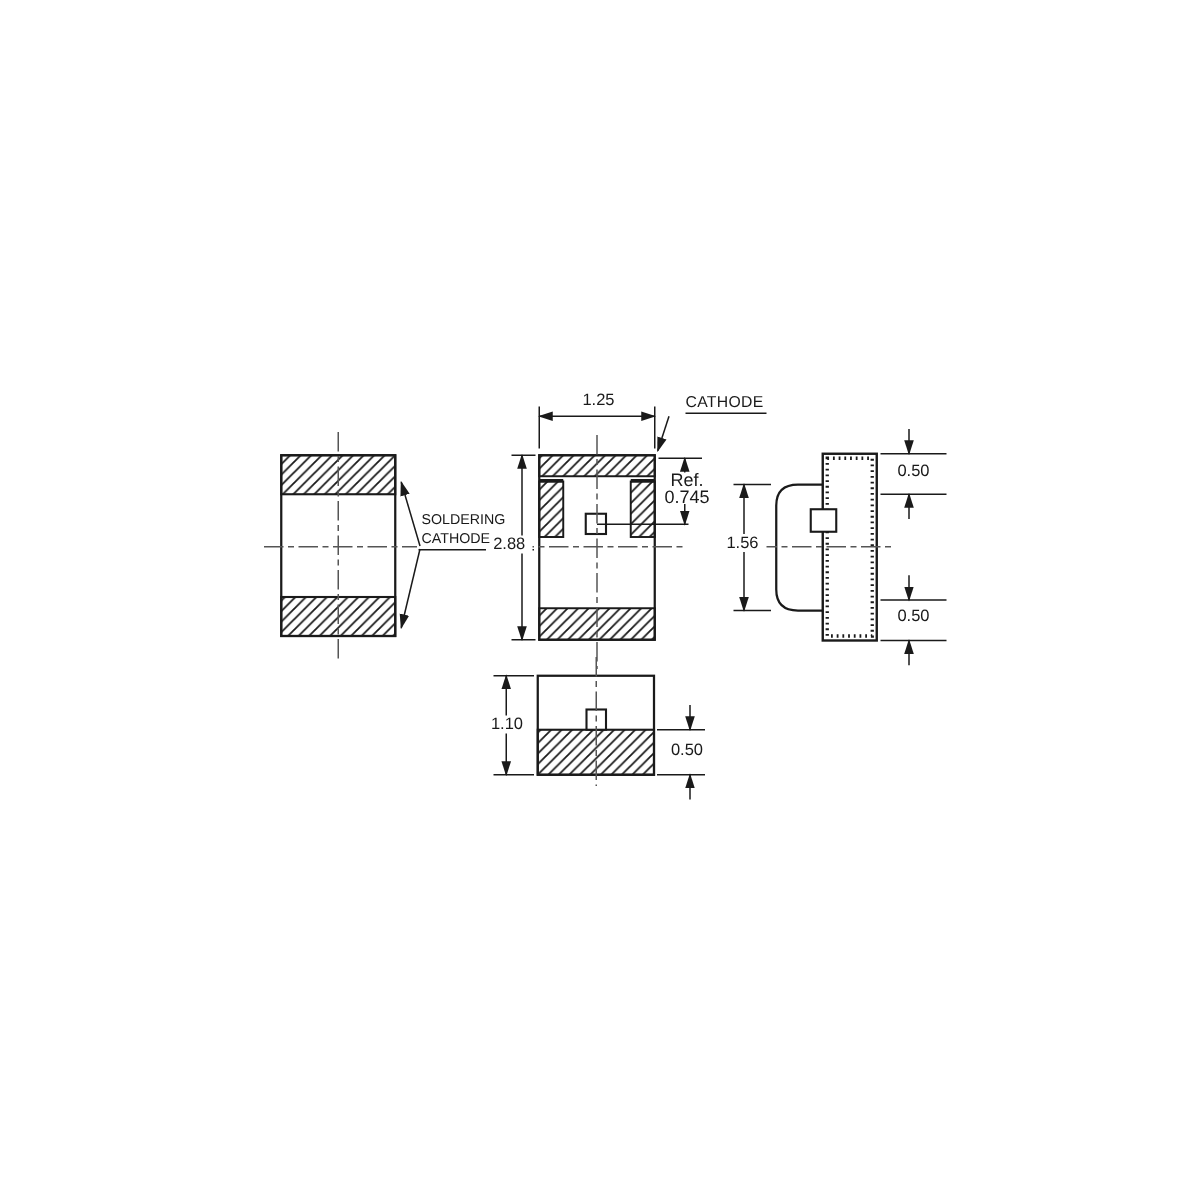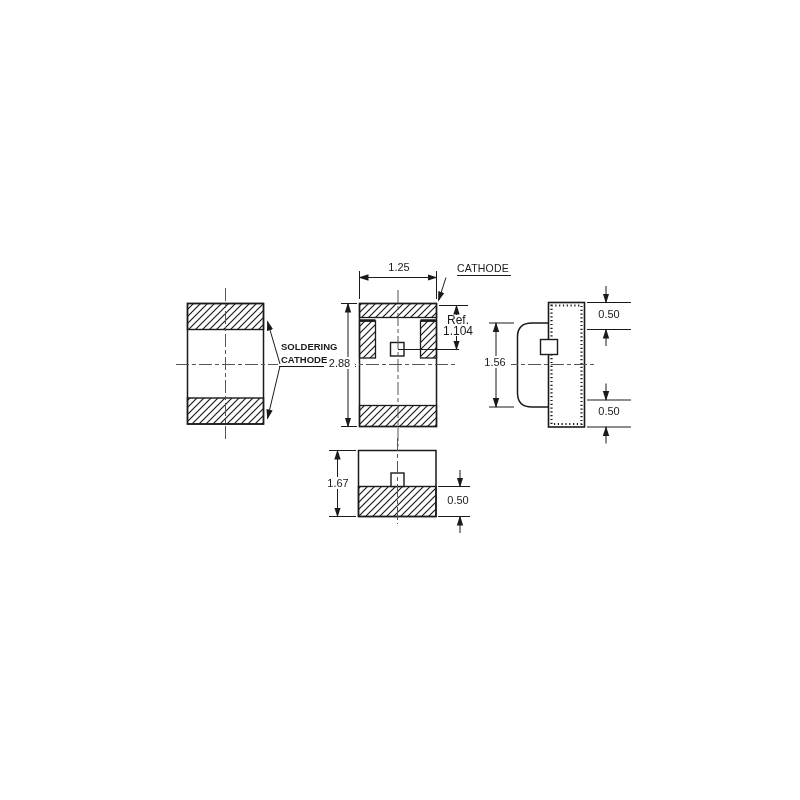--- a/index.html
+++ b/index.html
@@ -7,21 +7,21 @@
     position:relative;width:651px;height:800px;background:#ffffff;overflow:hidden;
     font-family:"Liberation Sans", sans-serif;color:#1a1a1a;
   }
   .canvas svg{position:absolute;left:0;top:0;}
   .lbl{
     position:absolute;font-size:11px;line-height:12px;color:#1a1a1a;
     white-space:nowrap;
   }
   .ctr{text-align:center;}
   .onLine{background:#ffffff;padding:0 1px;}
-  .small{font-size:9.5px;line-height:12.5px;font-weight:bold;}
+  .small{font-size:9.5px;line-height:12.5px;}
   .cathode{
     font-size:10.5px;letter-spacing:.2px;border-bottom:1.2px solid #1a1a1a;
     padding-bottom:1px;width:54px;
   }
   .ref{font-size:12px;line-height:10.5px;}
 </style>
 </head>
 <body>
 
 <div class="canvas">
@@ -107,33 +107,33 @@
       <path d="M606,443.5 V427" marker-end="url(#arr)"></path>
     </g>
   </svg>
 
   <div class="lbl ctr" style="left:383px;top:261px;width:32px;">1.25</div>
 
   <div class="lbl cathode" style="left:442px;top:262px;margin-left:15px;">CATHODE</div>
 
   <div class="lbl ctr onLine ref" style="left:439px;top:315px;width:36px;">
     <span>Ref.</span><br>
-    <span>1.104</span>
+    <span>0.745</span>
   </div>
 
   <div class="lbl ctr onLine" style="left:324px;top:357px;width:29px;">2.88</div>
 
   <div class="lbl small" style="left:281px;top:341px;">
     <span>SOLDERING</span><br>
     <span>CATHODE</span>
   </div>
 
   <div class="lbl ctr onLine" style="left:479px;top:356px;width:30px;">1.56</div>
 
   <div class="lbl ctr" style="left:595px;top:308px;width:28px;">0.50</div>
 
   <div class="lbl ctr" style="left:595px;top:405px;width:28px;">0.50</div>
 
-  <div class="lbl ctr onLine" style="left:322px;top:477px;width:30px;">1.67</div>
+  <div class="lbl ctr onLine" style="left:322px;top:477px;width:30px;">1.10</div>
 
   <div class="lbl ctr" style="left:444px;top:494px;width:28px;">0.50</div>
 
 </div>
 
 </body></html>

